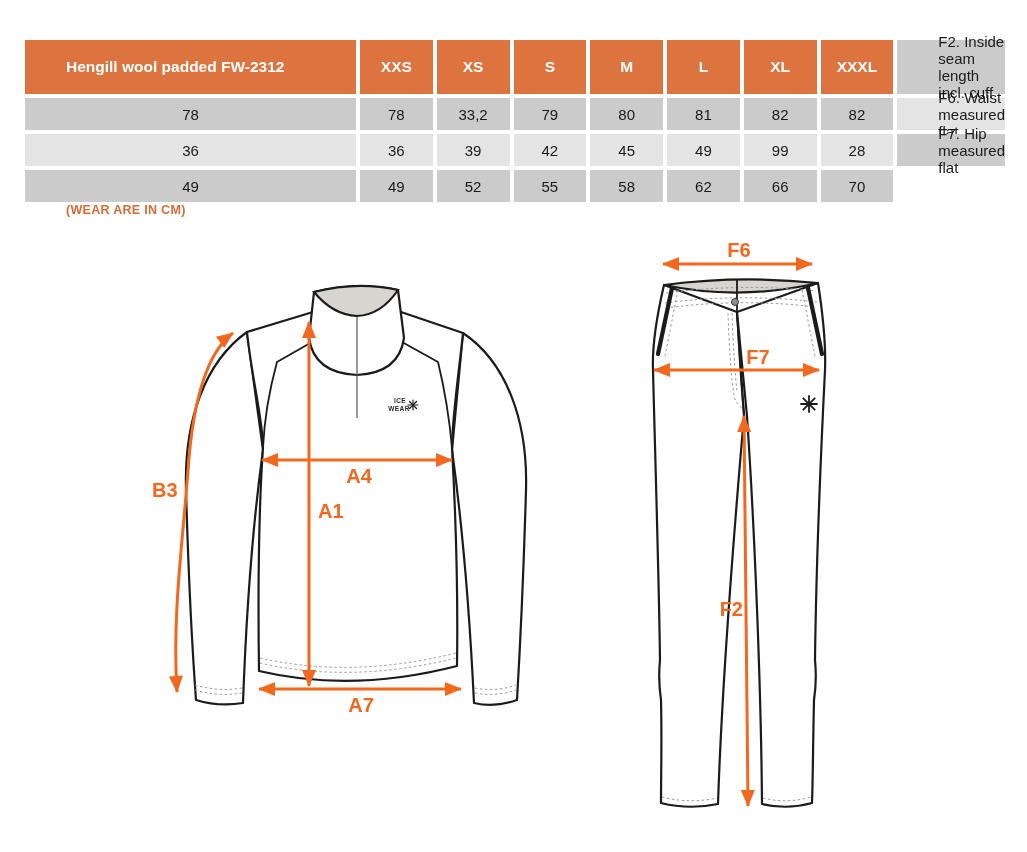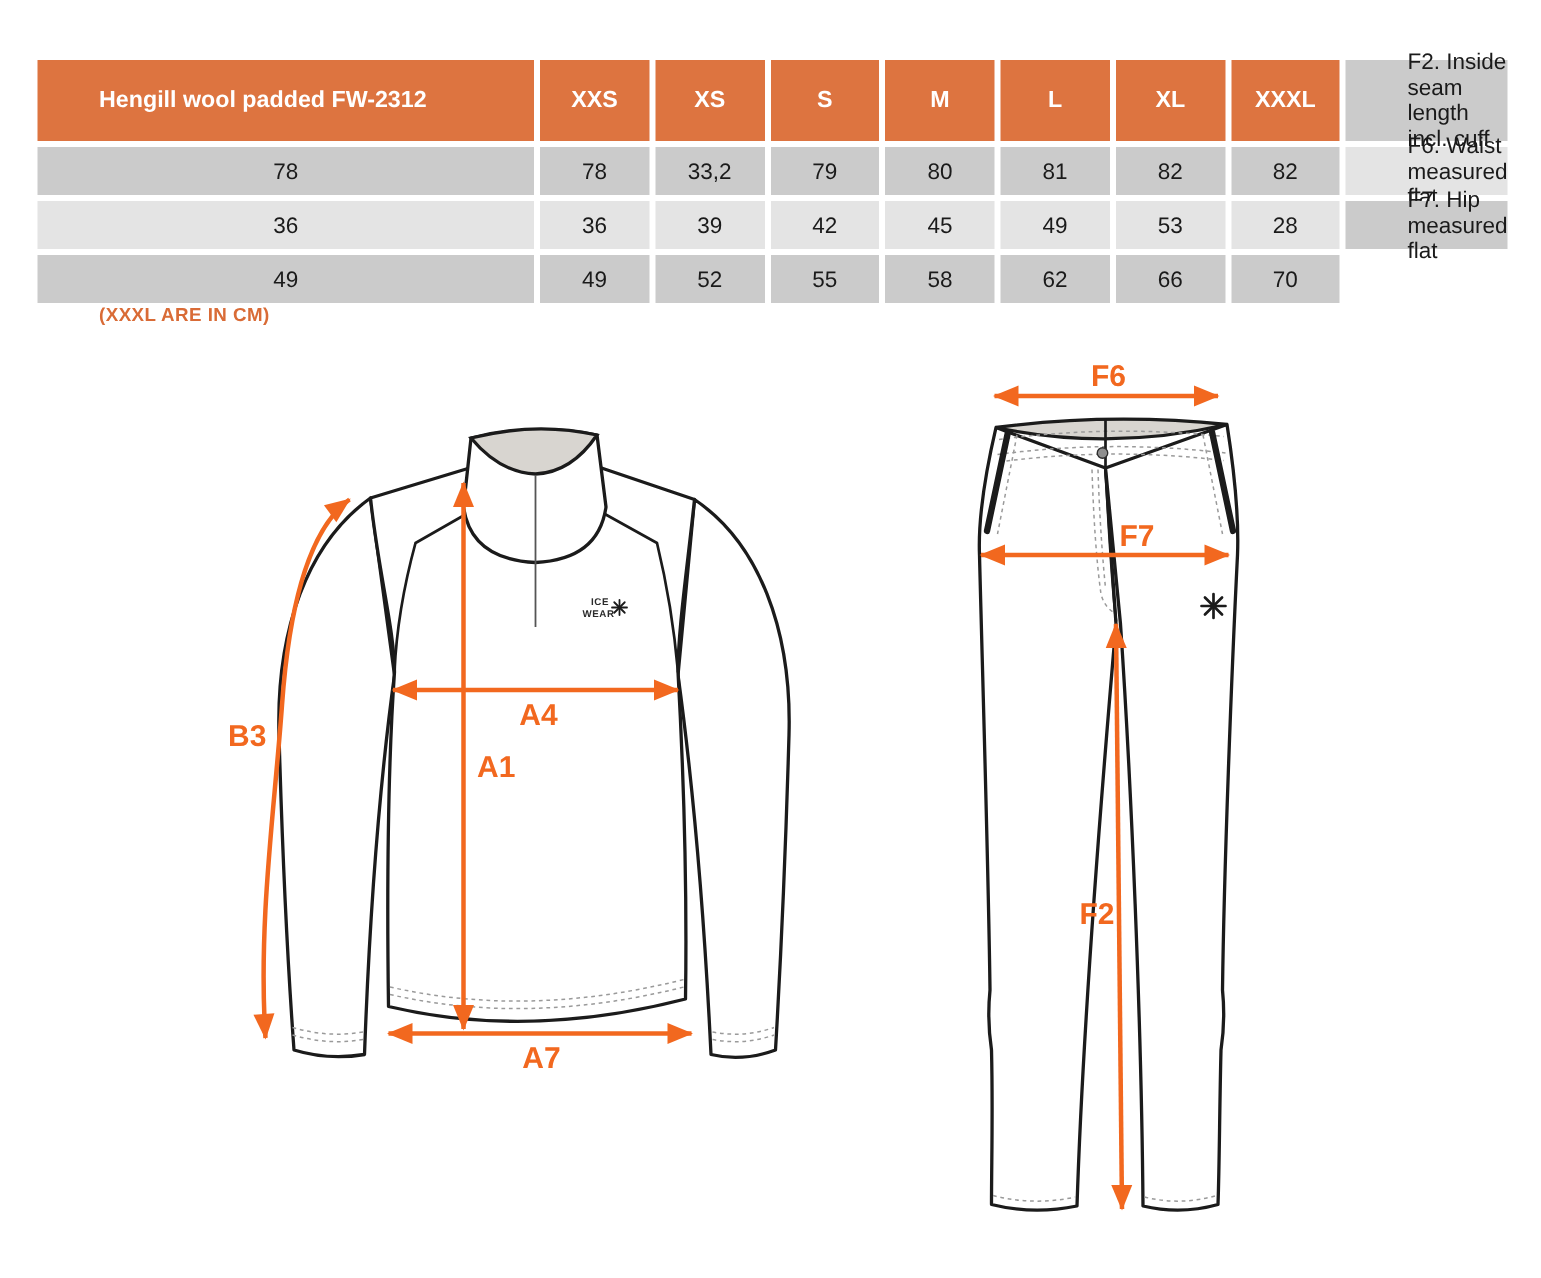--- a/index.html
+++ b/index.html
@@ -72,34 +72,34 @@
       <div class="cell dark">81</div>
       <div class="cell dark">82</div>
       <div class="cell dark">82</div>
       <div class="cell lbl light">F6. Waist measured flat</div>
       <div class="cell light">36</div>
       <div class="cell light">36</div>
       <div class="cell light">39</div>
       <div class="cell light">42</div>
       <div class="cell light">45</div>
       <div class="cell light">49</div>
-      <div class="cell light">53</div>
+      <div class="cell light">99</div>
       <div class="cell light">28</div>
       <div class="cell lbl dark">F7. Hip measured flat</div>
       <div class="cell dark">49</div>
       <div class="cell dark">49</div>
       <div class="cell dark">52</div>
       <div class="cell dark">55</div>
       <div class="cell dark">58</div>
       <div class="cell dark">62</div>
       <div class="cell dark">66</div>
       <div class="cell dark">70</div>
     </div>
 
-  <div class="units-note">(XXXL ARE IN CM)</div>
+  <div class="units-note">(WEAR ARE IN CM)</div>
 
   <svg class="drawings" width="1027" height="622" viewBox="0 230 1027 622" xmlns="http://www.w3.org/2000/svg">
     <defs>
       <marker id="ah" markerUnits="userSpaceOnUse" markerWidth="20" markerHeight="16" refX="17" refY="8" orient="auto-start-reverse">
         <path class="ah" d="M1,1 L18,8 L1,15 Z"></path>
       </marker>
     </defs>
 
     <g>
 

